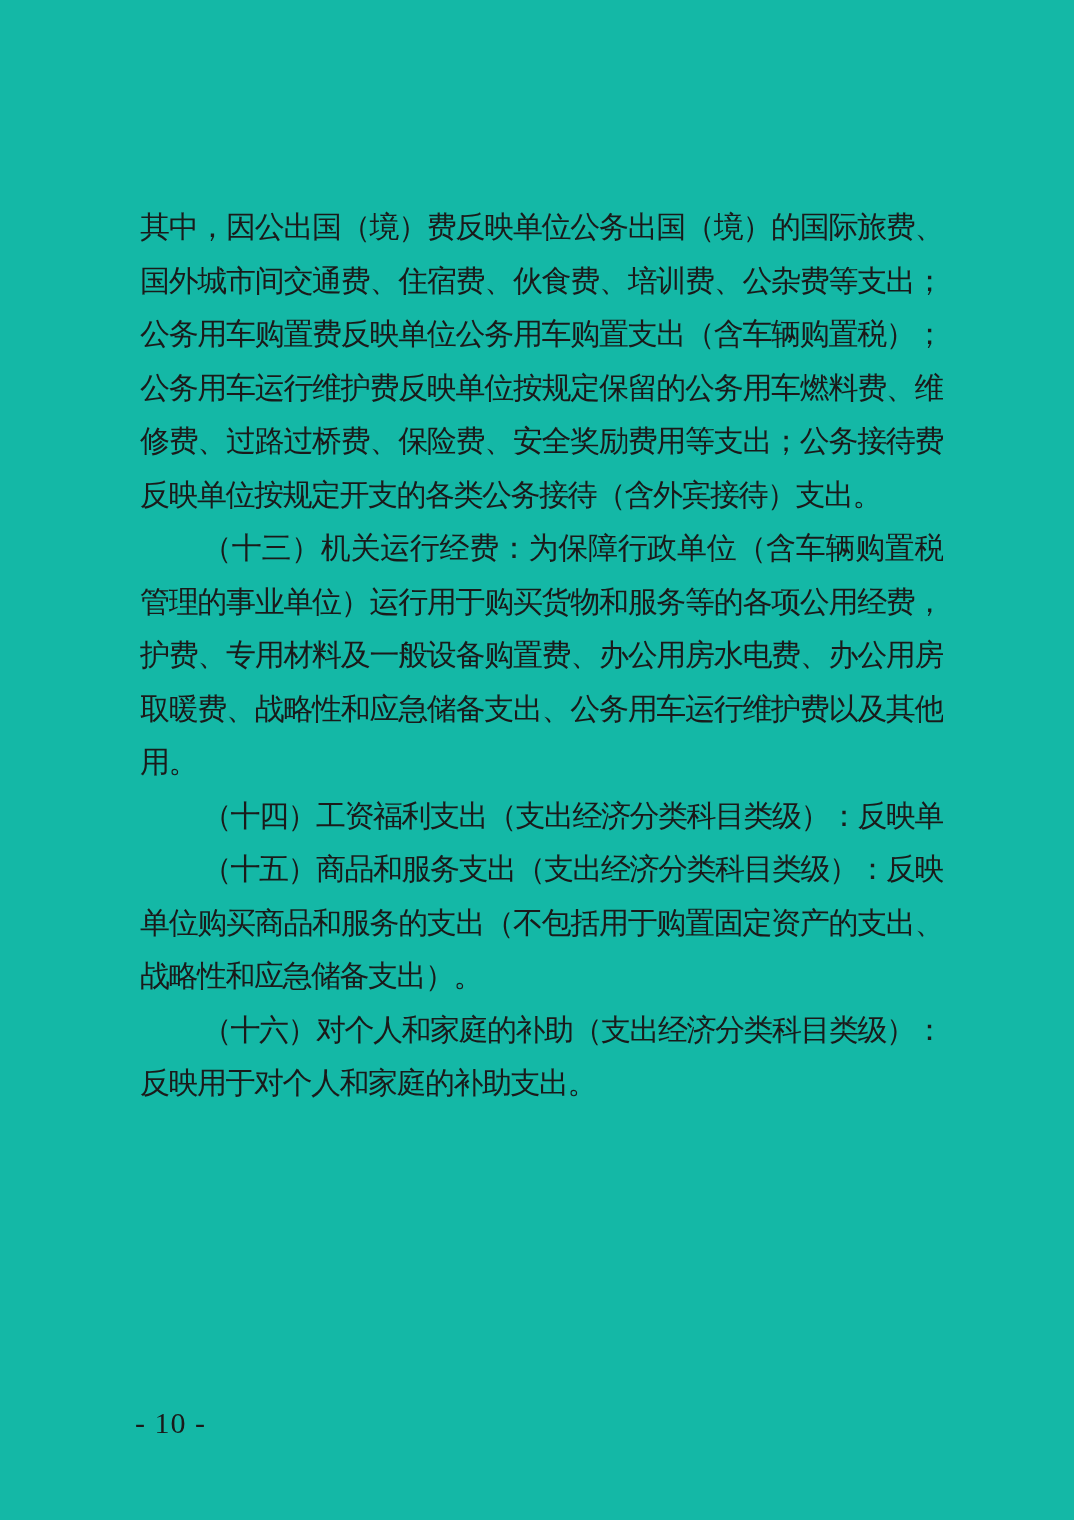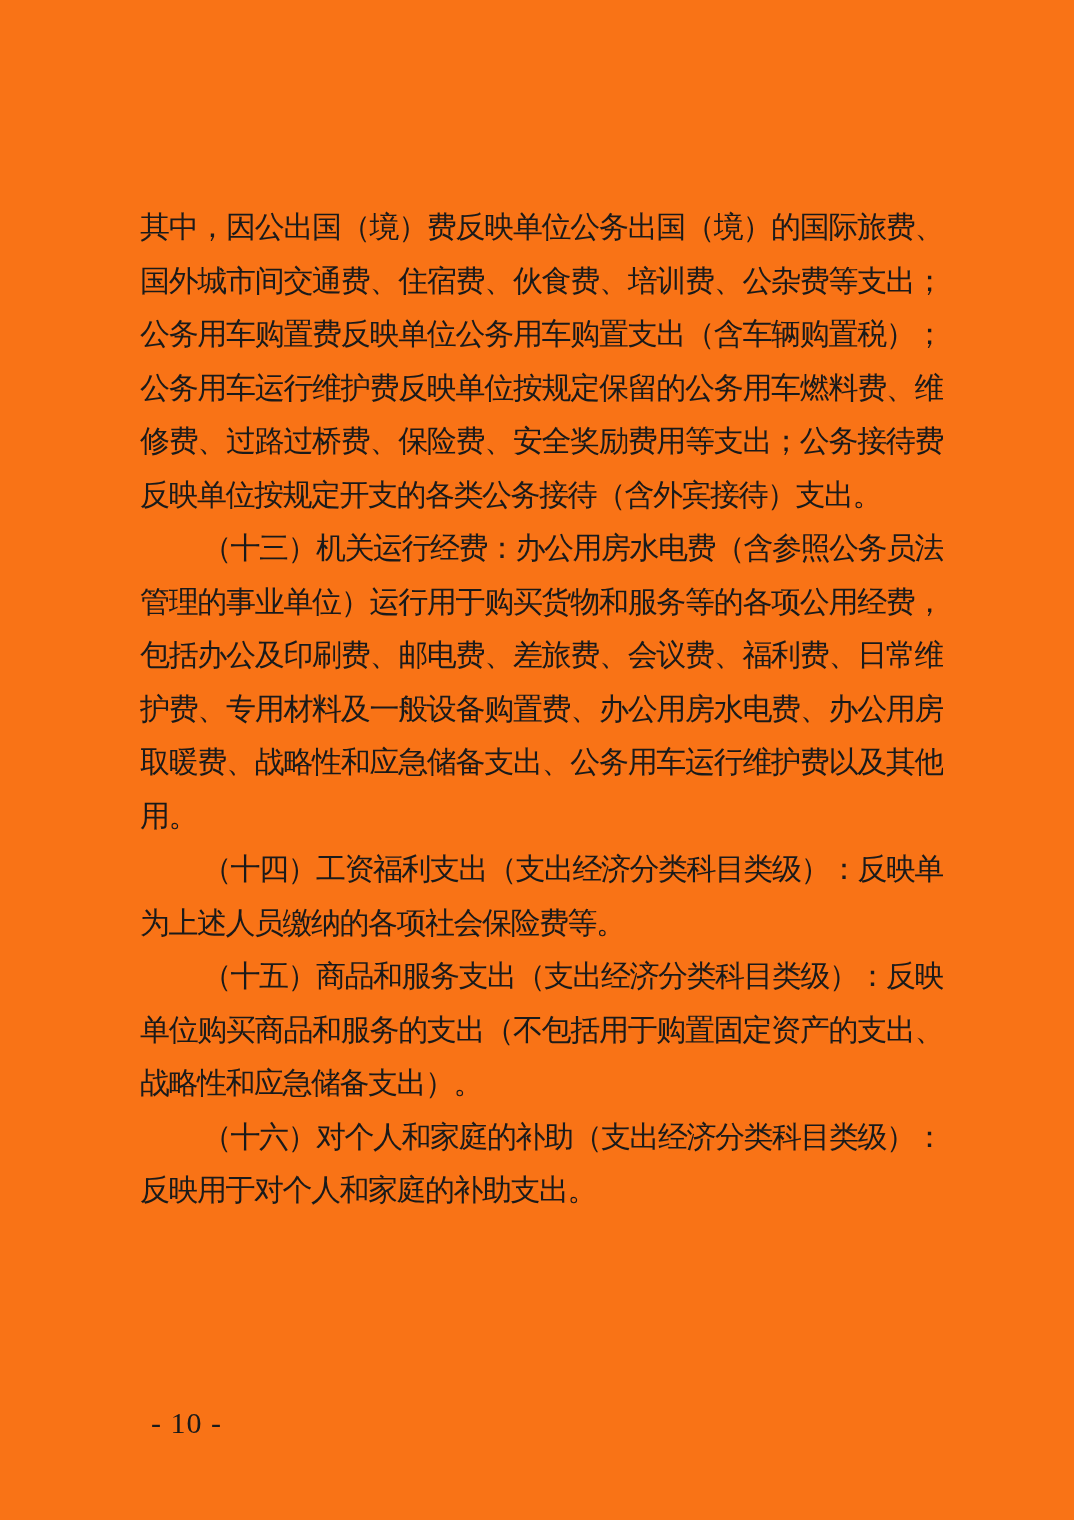--- a/index.html
+++ b/index.html
@@ -4,21 +4,21 @@
 <style>
   html, body {
     margin: 0;
     padding: 0;
     background: #ffffff;
   }
   .page {
     position: relative;
     width: 1074px;
     height: 1520px;
-    background: #f97316;
+    background: #14b8a6;
     overflow: hidden;
     font-family: "Liberation Serif", "DejaVu Serif", serif;
   }
   .doc-body {
     position: absolute;
     left: 140px;
     top: 200px;
     width: 803px;
     font-size: 30px;
     line-height: 53.5px;
@@ -38,21 +38,21 @@
     text-align-last: left;
   }
   .line.indent {
     padding-left: 62px;
   }
   .line b, .line .bold {
     font-weight: 400;
   }
   .page-number {
     position: absolute;
-    left: 151px;
+    left: 135px;
     top: 1406px;
     font-size: 30px;
     letter-spacing: 1px;
     color: #1a1a1a;
     font-family: "Liberation Serif", "DejaVu Serif", serif;
   }
 </style>
 </head>
 <body>
 
@@ -60,30 +60,28 @@
   <div class="doc-body" id="doc-body">
       <div class="para">
         <div class="line"><span>其中，因公出国（境）费反映单位公务出国（境）的国际旅费、</span></div>
         <div class="line"><span>国外城市间交通费、住宿费、伙食费、培训费、公杂费等支出；</span></div>
         <div class="line"><span>公务用车购置费反映单位公务用车购置支出（含车辆购置税）；</span></div>
         <div class="line"><span>公务用车运行维护费反映单位按规定保留的公务用车燃料费、维</span></div>
         <div class="line"><span>修费、过路过桥费、保险费、安全奖励费用等支出；公务接待费</span></div>
         <div class="line end"><span>反映单位按规定开支的各类公务接待（含外宾接待）支出。</span></div>
       </div>
       <div class="para">
-        <div class="line indent"><span>（十三）</span><span class="bold">机关运行经费</span><span>：办公用房水电费（含参照公务员法</span></div>
+        <div class="line indent"><span>（十三）</span><span class="bold">机关运行经费</span><span>：为保障行政单位（含车辆购置税</span></div>
         <div class="line"><span>管理的事业单位）运行用于购买货物和服务等的各项公用经费，</span></div>
-        <div class="line"><span>包括办公及印刷费、邮电费、差旅费、会议费、福利费、日常维</span></div>
         <div class="line"><span>护费、专用材料及一般设备购置费、办公用房水电费、办公用房</span></div>
         <div class="line"><span>取暖费、战略性和应急储备支出、公务用车运行维护费以及其他费</span></div>
         <div class="line end"><span>用。</span></div>
       </div>
       <div class="para">
         <div class="line indent"><span>（十四）</span><span class="bold">工资福利支出（支出经济分类科目类级）</span><span>：反映单</span></div>
-        <div class="line end"><span>为上述人员缴纳的各项社会保险费等。</span></div>
       </div>
       <div class="para">
         <div class="line indent"><span>（十五）</span><span class="bold">商品和服务支出（支出经济分类科目类级）</span><span>：反映</span></div>
         <div class="line"><span>单位购买商品和服务的支出（不包括用于购置固定资产的支出、</span></div>
         <div class="line end"><span>战略性和应急储备支出）。</span></div>
       </div>
       <div class="para">
         <div class="line indent"><span>（十六）</span><span class="bold">对个人和家庭的补助（支出经济分类科目类级）</span><span>：</span></div>
         <div class="line end"><span>反映用于对个人和家庭的补助支出。</span></div>
       </div>

